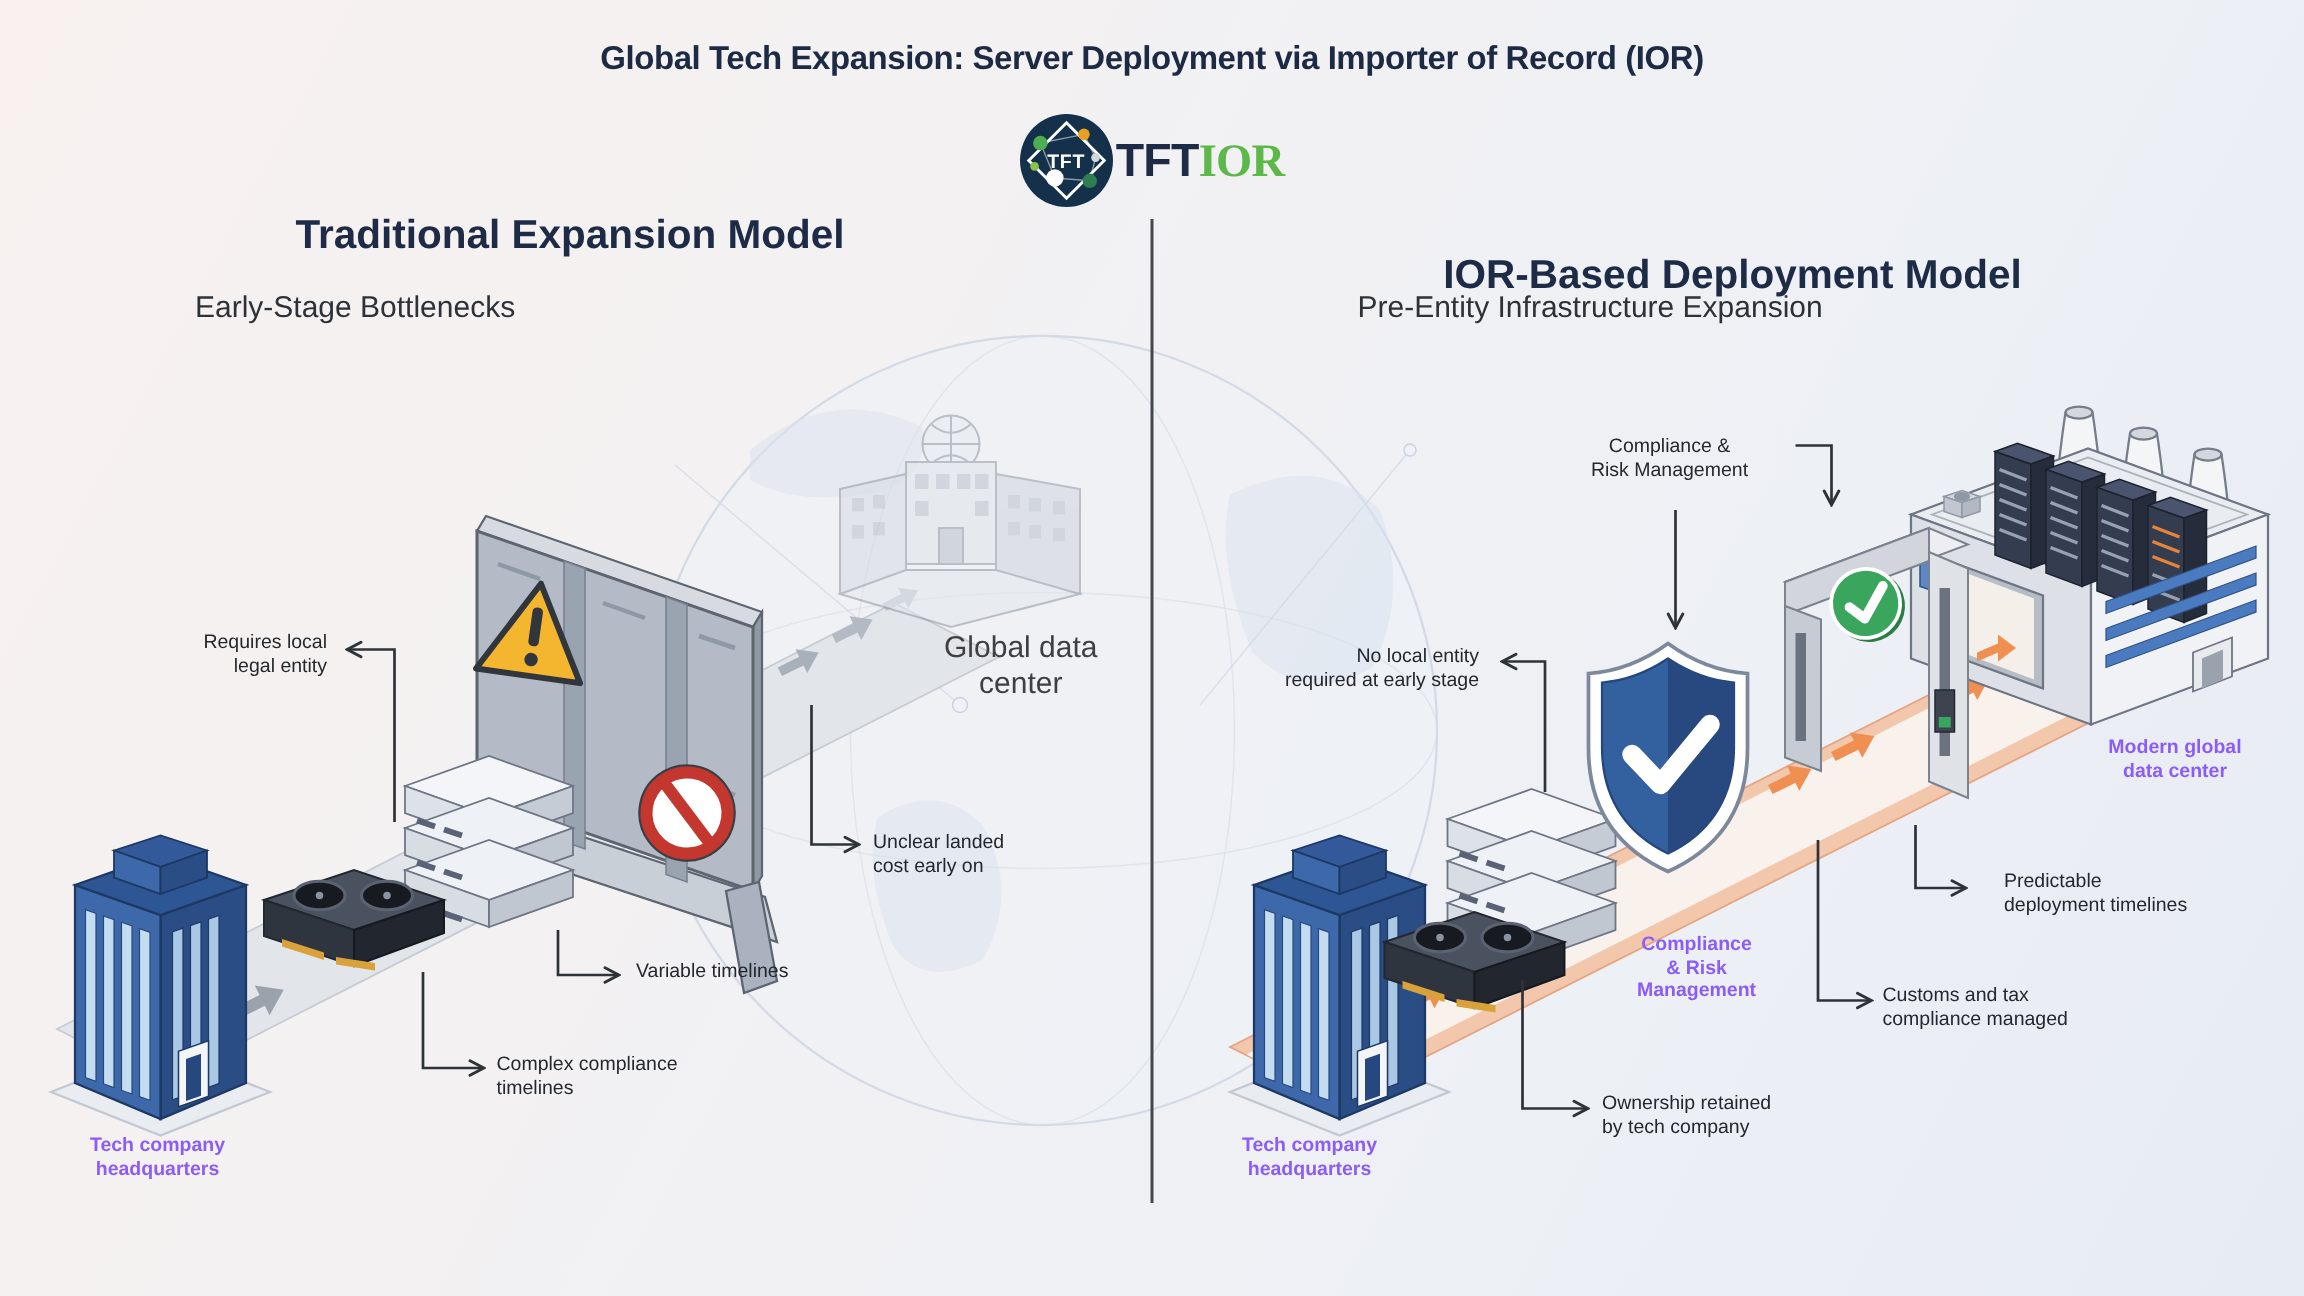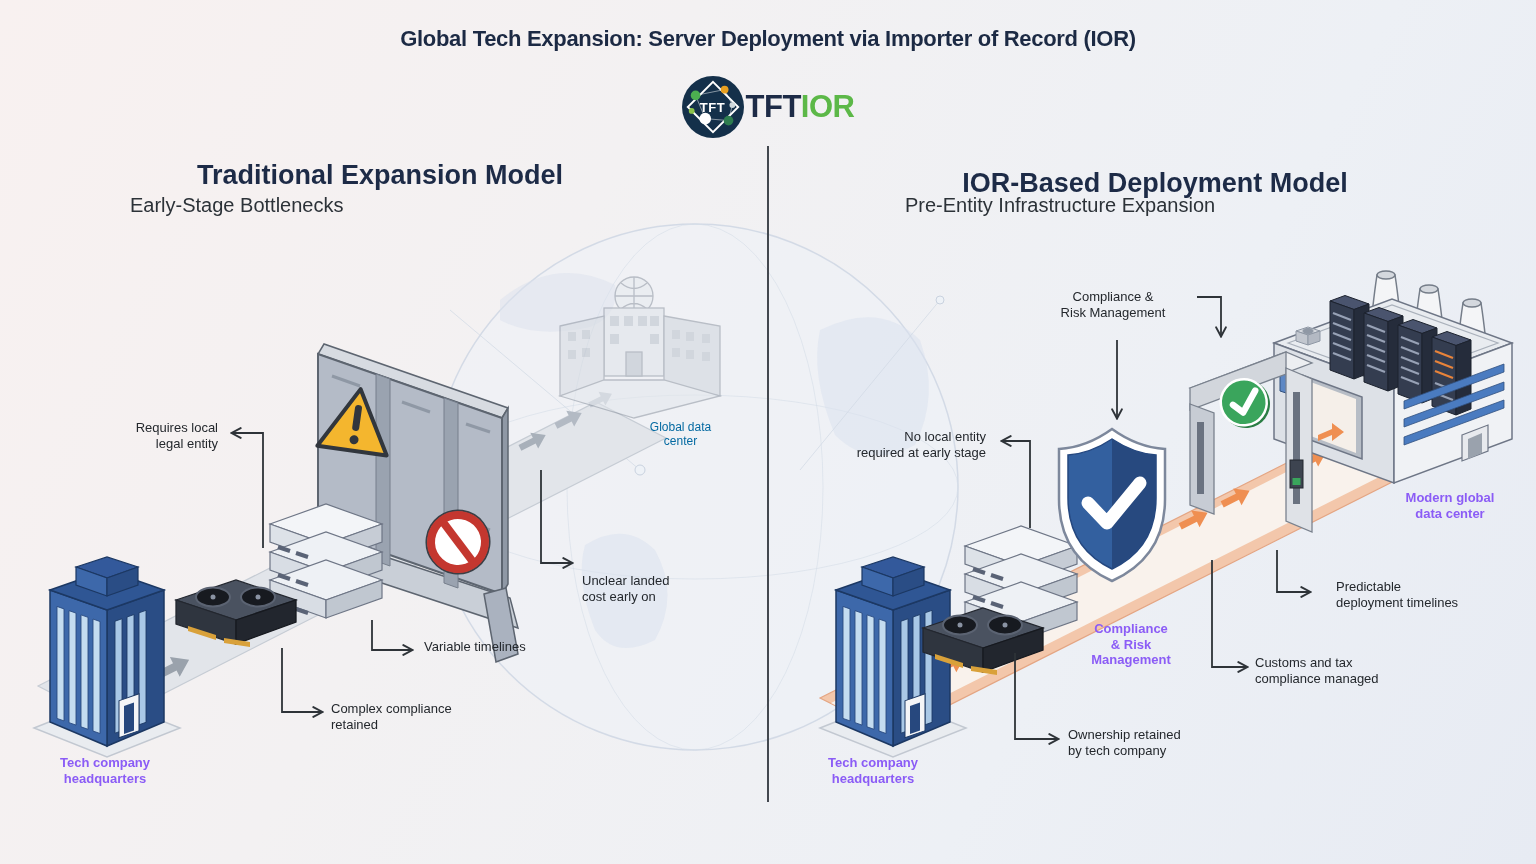--- a/index.html
+++ b/index.html
@@ -8,29 +8,29 @@
     background:linear-gradient(118deg,#f8f1f0 0%,#f3f1f2 35%,#edf0f5 70%,#e7ebf3 100%);
     font-family:"Liberation Sans",sans-serif;color:#24282d;
   }
   .abs{position:absolute;}
   .main-title{top:26px;left:0;width:100%;text-align:center;font-size:22px;font-weight:700;color:#1c2a44;letter-spacing:-0.3px;}
   .logo-row{top:76px;left:0;width:100%;display:flex;justify-content:center;align-items:center;gap:2px;}
   .logo-circle{width:62px;height:62px;border-radius:50%;background:#14304a;position:relative;flex:0 0 auto;}
   .logo-badge-text{position:absolute;inset:0;display:flex;align-items:center;justify-content:center;color:#fff;font-size:13px;font-weight:700;letter-spacing:.5px;}
   .logo-text{font-size:31px;font-weight:800;letter-spacing:-.5px;}
   .logo-dark{color:#1d2b47;}
-  .logo-green{color:#5cb848;}
+  .logo-green{color:#5cb848;font-family:Liberation Serif, serif;}
   .panel-heading{font-size:27px;font-weight:700;color:#1d2b47;text-align:center;width:500px;}
   .panel-sub{font-size:20px;color:#2c3238;text-align:left;width:500px;}
   .divider{left:767px;top:146px;width:2px;height:656px;background:#43484f;}
   .lbl{font-size:13px;line-height:1.2;color:#24282d;white-space:pre-line;}
   .lbl.bold{font-weight:700;color:#8b5cf6;}
   .lbl.right{text-align:right;}
   .lbl.center{text-align:center;}
-  .lbl.muted{color:#0369a1;font-size:12px;}
+  .lbl.muted{color:#404040;font-size:20px;}
   svg.layer{left:0;top:0;width:1536px;height:864px;}
 </style>
 </head>
 <body>
 
 <svg class="abs layer">
   <circle cx="695" cy="487" r="263" fill="#edf1f7" opacity="0.5"></circle>
   <circle cx="695" cy="487" r="263" fill="none" stroke="#ccd5e2" stroke-width="1.5" opacity="0.8"></circle>
   <ellipse cx="695" cy="487" rx="263" ry="92" fill="none" stroke="#d6dde8" opacity="0.6"></ellipse>
   <ellipse cx="695" cy="487" rx="128" ry="263" fill="none" stroke="#d6dde8" opacity="0.6"></ellipse>
@@ -382,31 +382,31 @@
       <circle cx="10" cy="36" r="3" fill="#8bc34a"></circle>
         <circle cx="52" cy="30" r="3" fill="#cfd8dc"></circle>
     </svg>
     <span class="logo-badge-text">TFT</span>
   </div>
   <div class="logo-text"><span class="logo-dark">TFT</span><span class="logo-green">IOR</span></div>
 </div>
 
 <div class="abs divider"></div>
 
-<div class="abs panel-heading" style="left:130px;top:160px">Traditional Expansion Model</div>
+<div class="abs panel-heading" style="left:130px;top:141px">Traditional Expansion Model</div>
 <div class="abs panel-sub" style="left:130px;top:194px">Early-Stage Bottlenecks</div>
 <div class="abs lbl right" style="left:58px;top:420px;width:160px">Requires local
 legal entity</div>
 <div class="abs lbl muted center" style="left:608px;top:420px;width:145px">Global data
 center</div>
-<div class="abs lbl" style="left:582px;top:573px;width:160px">Unclear landed
+<div class="abs lbl" style="left:582px;top:553px;width:160px">Unclear landed
 cost early on</div>
 <div class="abs lbl" style="left:424px;top:639px;width:180px">Variable timelines</div>
 <div class="abs lbl" style="left:331px;top:701px;width:210px">Complex compliance
-retained</div>
+timelines</div>
 <div class="abs lbl bold center" style="left:30px;top:755px;width:150px">Tech company
 headquarters</div>
 
 <div class="abs panel-heading" style="left:905px;top:168px">IOR-Based Deployment Model</div>
 <div class="abs panel-sub" style="left:905px;top:194px">Pre-Entity Infrastructure Expansion</div>
 <div class="abs lbl center" style="left:1033px;top:289px;width:160px">Compliance &amp;
 Risk Management</div>
 <div class="abs lbl right" style="left:790px;top:429px;width:196px">No local entity
 required at early stage</div>
 <div class="abs lbl bold center" style="left:1066px;top:621px;width:130px">Compliance

